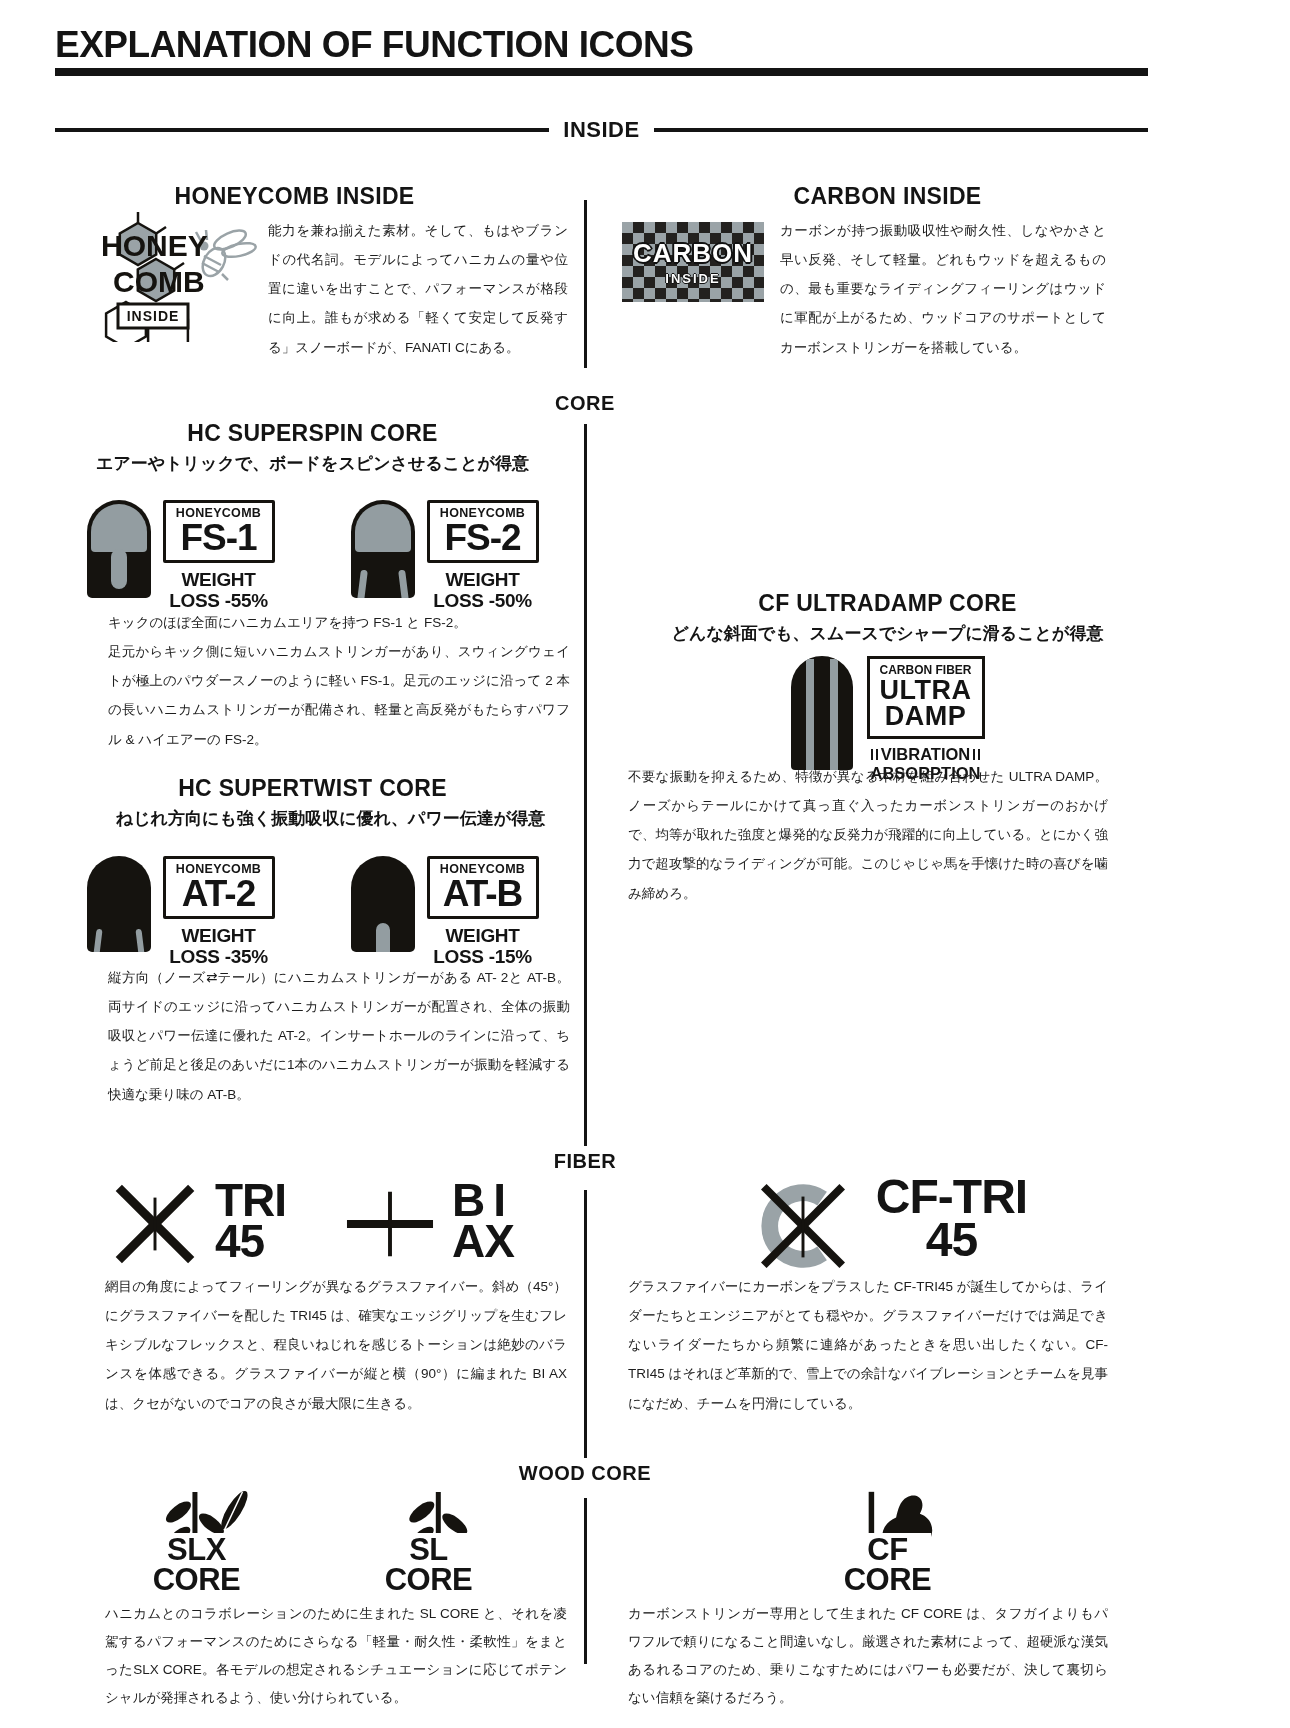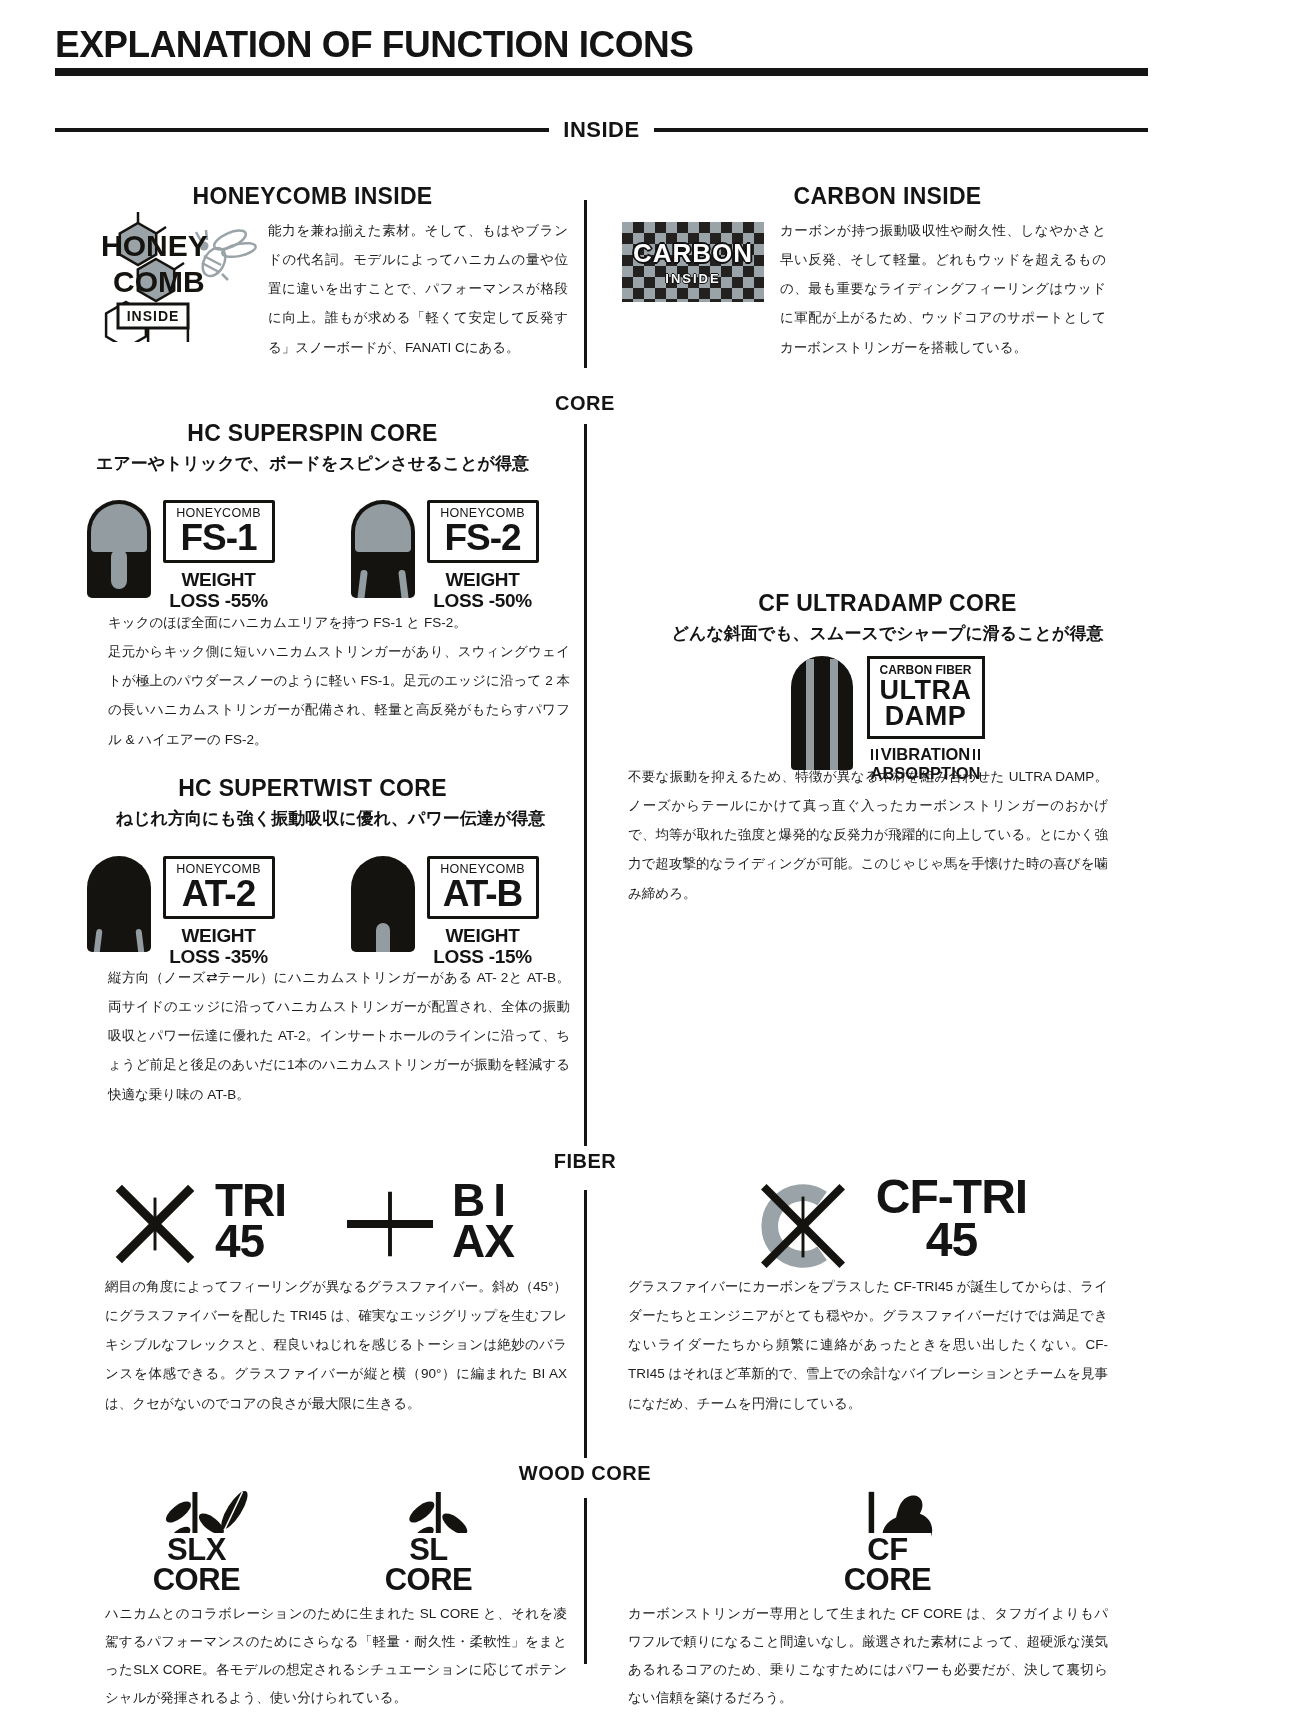--- a/index.html
+++ b/index.html
@@ -51,21 +51,21 @@
          border-radius:7px 7px 0 0;background:#939da1;}
   .b-ud{width:62px;height:114px;border-radius:31px 31px 4px 4px;}
   .ud-s{position:absolute;top:3px;bottom:0;width:8px;background:#939da1;}
   .ud-s.l{left:15px;} .ud-s.r{right:15px;}
 
   
   .icon-group{display:flex;align-items:flex-start;gap:12px;}
   .icon-row{display:flex;justify-content:center;align-items:flex-start;}
   .hc-box{border:3.5px solid #15130f;border-radius:2px;padding:3px 10px 5px;background:#fff;
           text-align:center;min-width:86px;}
-  .hc-box .fam{font-size:12.5px;font-weight:400;letter-spacing:0.3px;}
+  .hc-box .fam{font-size:12.5px;font-weight:700;letter-spacing:0.3px;}
   .hc-box .nm{font-size:37px;font-weight:800;letter-spacing:-1px;line-height:0.95;}
   .weight{text-align:center;font-weight:800;font-size:19px;line-height:1.08;margin-top:7px;
           letter-spacing:-0.3px;}
   .ud-box{border:3.5px solid #15130f;padding:4px 10px 6px;background:#fff;text-align:center;}
   .ud-box .fam{font-size:12px;font-weight:800;}
   .ud-box .nm{font-size:27px;font-weight:800;line-height:0.98;letter-spacing:0.5px;}
   .ud-sub{text-align:center;font-size:16.5px;font-weight:800;line-height:1.15;margin-top:6px;}
   .vib{display:inline-flex;align-items:center;gap:3px;}
   .vib::before,.vib::after{content:"";width:7px;height:11px;
      background:repeating-linear-gradient(90deg,#141414 0 2px,transparent 2px 5px);}
@@ -89,21 +89,21 @@
 
   <div class="abs title" style="left:55px;top:24px;">EXPLANATION OF FUNCTION ICONS</div>
   <div class="abs title-rule" style="left:55px;top:68px;width:1093px;"></div>
 
   <div class="abs divider-row" style="left:55px;top:116px;width:1093px;height:28px;">
     <div class="rule"></div>
     <div class="divider-label">INSIDE</div>
     <div class="rule"></div>
   </div>
 
-  <div class="abs col-heading" style="left:55px;top:183px;width:515px;">HONEYCOMB INSIDE</div>
+  <div class="abs col-heading" style="left:37px;top:183px;width:515px;">HONEYCOMB INSIDE</div>
   <div class="abs col-heading" style="left:625px;top:183px;width:525px;">CARBON INSIDE</div>
   <div class="abs vline" style="left:584px;top:200px;height:168px;"></div>
 
   <svg class="abs" style="left:92px;top:210px;" width="175" height="132" viewBox="0 0 175 132" style2="" font-family="Liberation Sans, sans-serif">
     <polygon points="46,13 64.2,23.5 64.2,44.5 46,55 27.8,44.5 27.8,23.5" fill="#9aa3a7" stroke="#15130f" stroke-width="2.5"></polygon>
     <polygon points="64,49 82.2,59.5 82.2,80.5 64,91 45.8,80.5 45.8,59.5" fill="#9aa3a7" stroke="#15130f" stroke-width="2.5"></polygon>
     <line x1="46" y1="13" x2="46" y2="2" stroke="#15130f" stroke-width="2.5"></line>
     <line x1="64.2" y1="23.5" x2="74" y2="17" stroke="#15130f" stroke-width="2.5"></line>
     <line x1="82.2" y1="59.5" x2="92" y2="53" stroke="#15130f" stroke-width="2.5"></line>
     <polygon points="34,92 53.9,103.5 53.9,126.5 34,138 14.1,126.5 14.1,103.5" fill="none" stroke="#15130f" stroke-width="2.5"></polygon>

